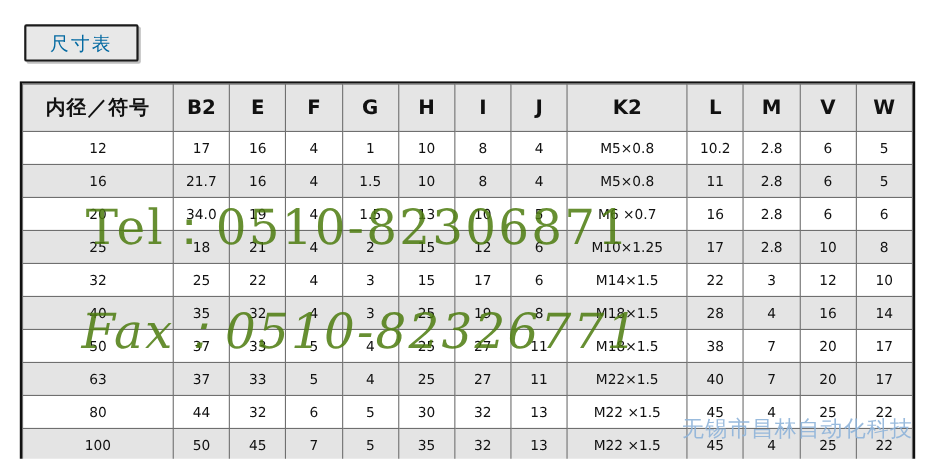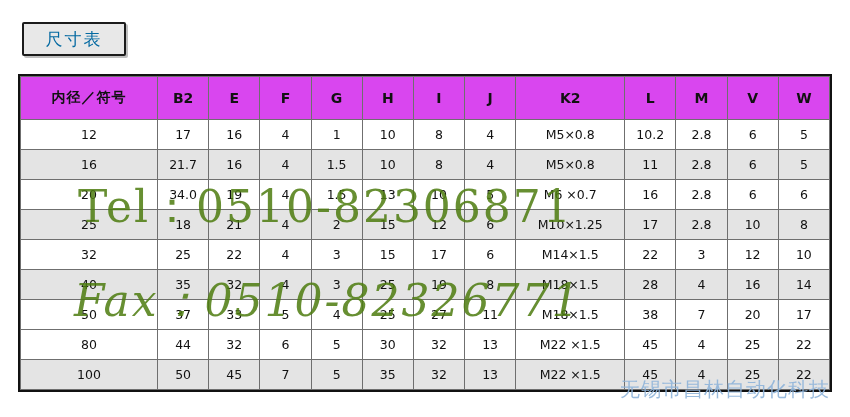--- a/index.html
+++ b/index.html
@@ -59,23 +59,23 @@
     text-align: center;
     font-size: 12.5px;
     color: #111;
     height: 29px;
     padding: 0 2px;
     font-family: "DejaVu Sans", sans-serif;
     white-space: nowrap;
   }
   table.dims thead th {
     height: 42px;
-    font-size: 14px;
+    font-size: 18px;
     font-weight: bold;
-    background: #d946ef;
+    background: #e5e5e5;
   }
   table.dims thead th.first-col {
     letter-spacing: 1px;
   }
   table.dims tbody tr.alt td {
     background: #e4e4e4;
   }
   table.dims tbody tr.plain td {
     background: #ffffff;
   }
@@ -251,20 +251,35 @@
           <td>4</td>
           <td>25</td>
           <td>27</td>
           <td>11</td>
           <td class="k2col">M18×1.5</td>
           <td>38</td>
           <td>7</td>
           <td>20</td>
           <td>17</td>
         </tr>
+        <tr class="alt">
+          <td class="first-col">63</td>
+          <td>37</td>
+          <td>33</td>
+          <td>5</td>
+          <td>4</td>
+          <td>25</td>
+          <td>27</td>
+          <td>11</td>
+          <td class="k2col">M22×1.5</td>
+          <td>40</td>
+          <td>7</td>
+          <td>20</td>
+          <td>17</td>
+        </tr>
         <tr class="plain">
           <td class="first-col">80</td>
           <td>44</td>
           <td>32</td>
           <td>6</td>
           <td>5</td>
           <td>30</td>
           <td>32</td>
           <td>13</td>
           <td class="k2col">M22 ×1.5</td>

